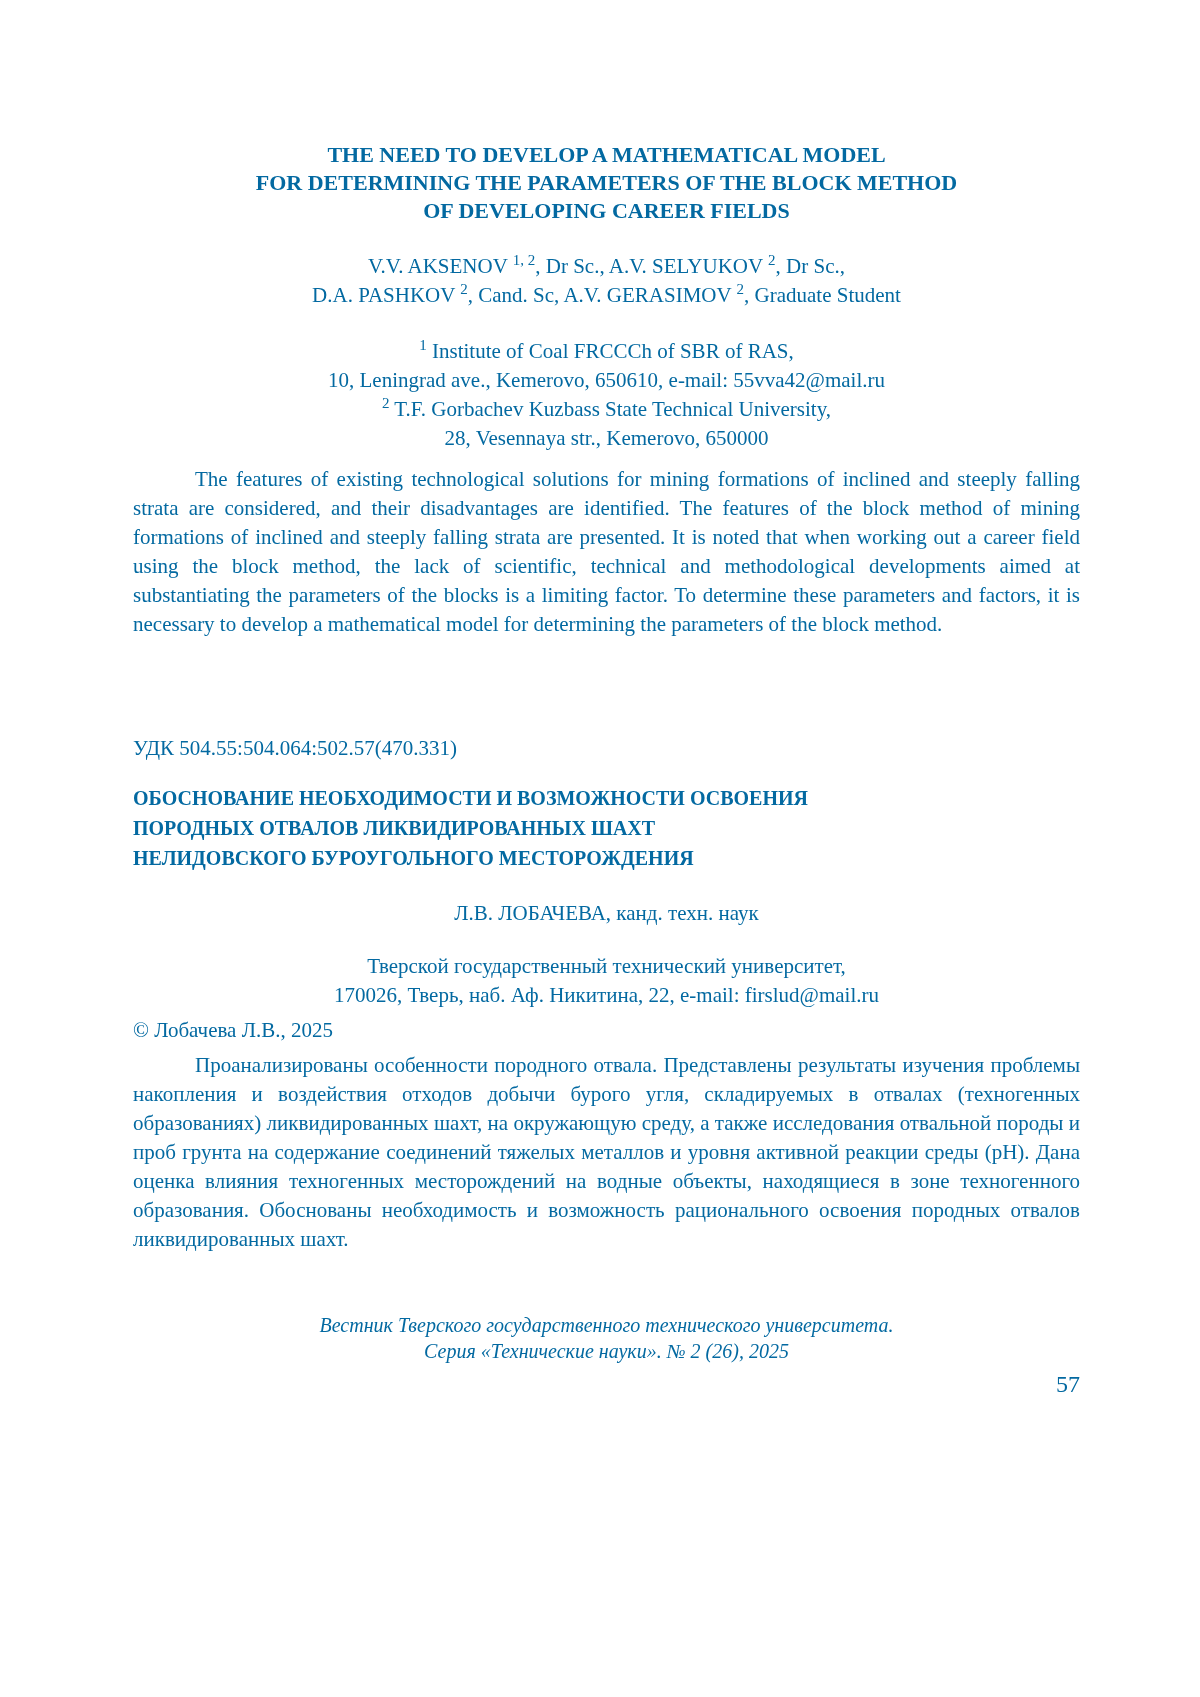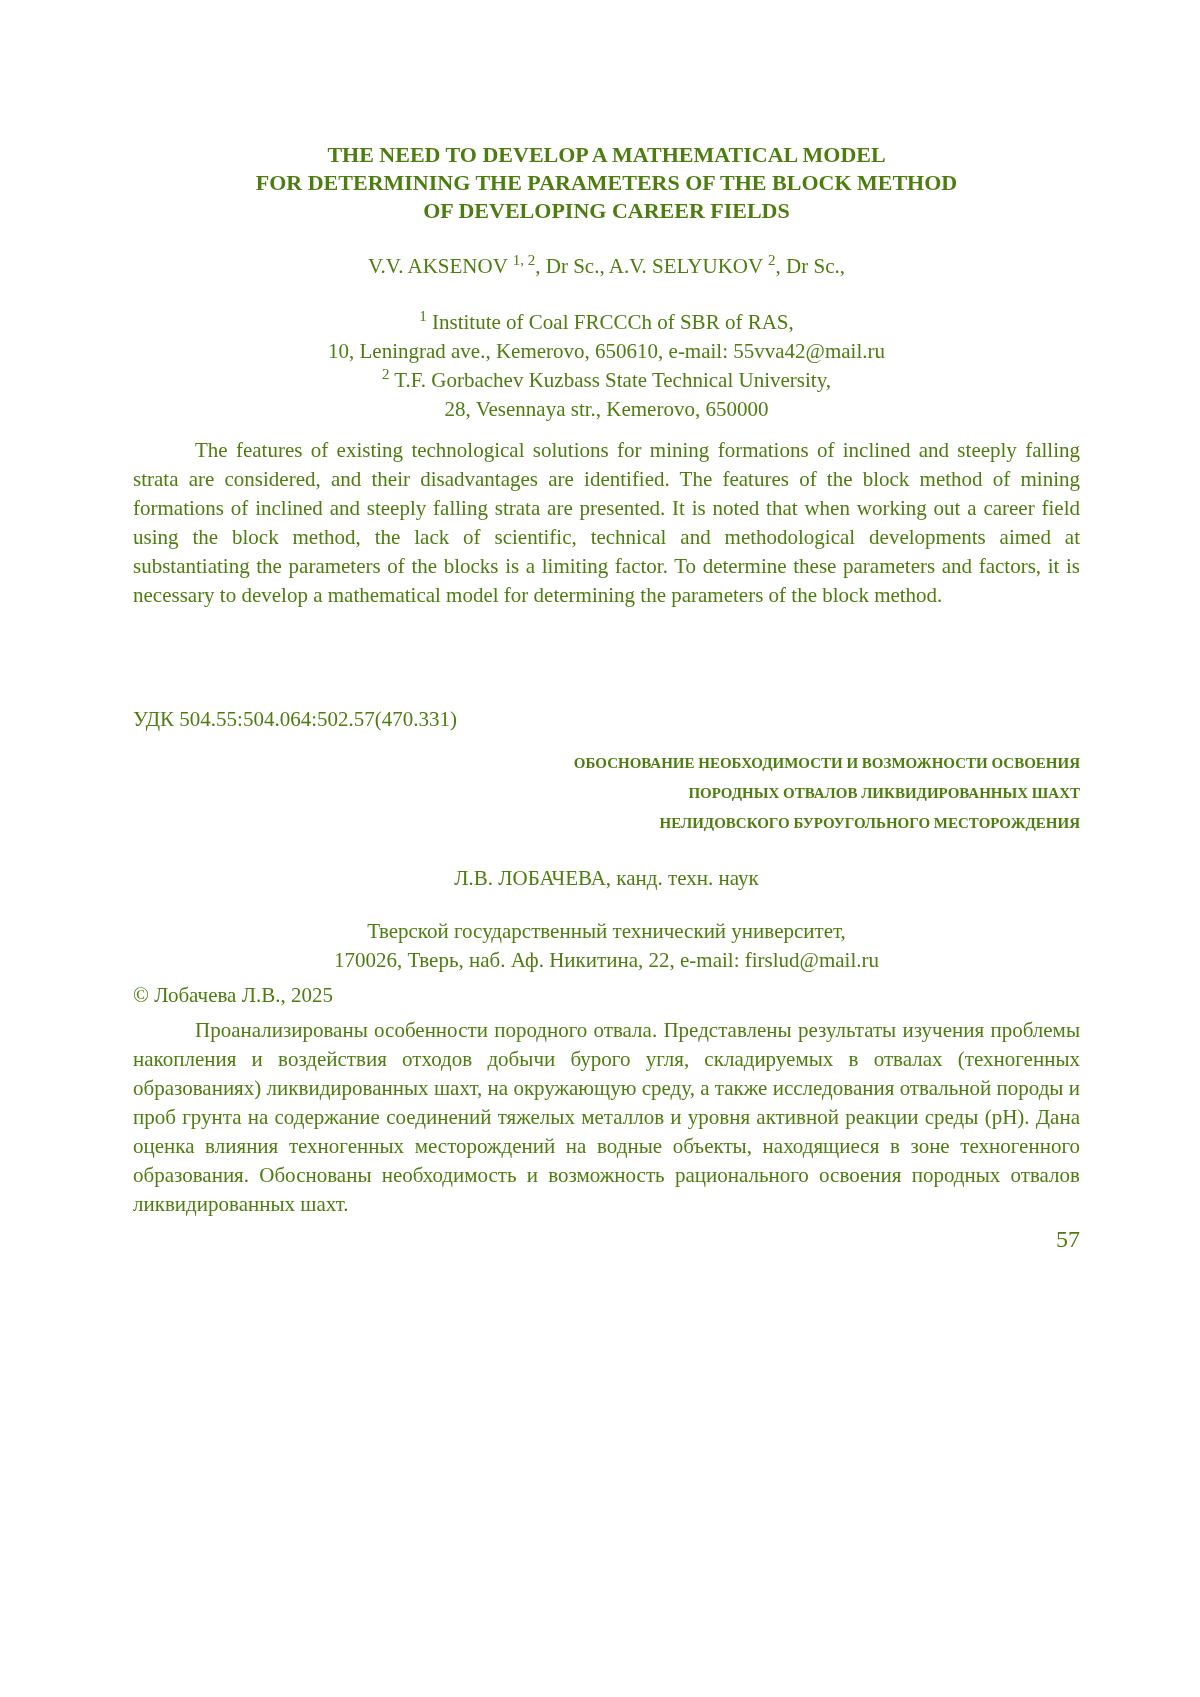--- a/index.html
+++ b/index.html
@@ -2,21 +2,21 @@
 <html><head>
 <meta charset="utf-8">
 <style>
   html, body { margin: 0; padding: 0; background: #ffffff; }
   .page {
     position: relative;
     width: 1200px;
     height: 1697px;
     box-sizing: border-box;
     background: #ffffff;
-    color: #4d7c0f;
+    color: #0369a1;
     font-family: "Liberation Serif", "DejaVu Serif", serif;
     font-size: 21px;
     line-height: 29px;
     padding: 141px 120px 0 133px;
     overflow: hidden;
   }
   .center { text-align: center; }
   .justify { text-align: justify; }
   .indent { text-indent: 62px; }
   .italic { font-style: italic; }
@@ -42,25 +42,25 @@
   .en-affiliations { margin-bottom: 12px; }
   .en-abstract { }
   .en-keywords { }
   .received {
     margin-top: 30px;
     text-align: right;
     white-space: pre-line;
   }
   .udc { margin-top: 95px; }
   .ru-title {
-    margin-top: 14px;
+    margin-top: 20px;
     font-weight: bold;
-    font-size: 15px;
+    font-size: 20px;
     line-height: 30px;
-    text-align: right;
+    text-align: left;
     white-space: pre-line;
   }
   .ru-author { margin-top: 26px; text-align: center; }
   .ru-affiliation { margin-top: 24px; text-align: center; white-space: pre-line; }
   .copyright { margin-top: 6px; text-align: left; }
   .ru-abstract { margin-top: 6px; }
   .footer-journal {
     margin-top: 58px;
     text-align: center;
     font-style: italic;
@@ -79,20 +79,21 @@
 <body>
 
 <div class="page">
 
   <h1 class="en-title">THE NEED TO DEVELOP A MATHEMATICAL MODEL
 FOR DETERMINING THE PARAMETERS OF THE BLOCK METHOD
 OF DEVELOPING CAREER FIELDS</h1>
 
   <div class="en-authors center">
     <div><span>V.V. AKSENOV </span><sup>1, 2</sup><span>, Dr Sc., A.V. SELYUKOV </span><sup>2</sup><span>, Dr Sc.,</span></div>
+    <div><span>D.A. PASHKOV </span><sup>2</sup><span>, Cand. Sc, A.V. GERASIMOV </span><sup>2</sup><span>, Graduate Student</span></div>
   </div>
 
   <div class="en-affiliations center">
     <div><sup>1</sup><span> Institute of Coal FRCCCh of SBR of RAS,</span></div>
     <div>10, Leningrad ave., Kemerovo, 650610, e-mail: 55vva42@mail.ru</div>
     <div><sup>2</sup><span> T.F. Gorbachev Kuzbass State Technical University,</span></div>
     <div>28, Vesennaya str., Kemerovo, 650000</div>
   </div>
 
   <p class="en-abstract justify indent">The features of existing technological solutions for mining formations of inclined and steeply falling strata are considered, and their disadvantages are identified. The features of the block method of mining formations of inclined and steeply falling strata are presented.  It is noted that when working out a career field using the block method, the lack of scientific, technical and methodological developments aimed at substantiating the parameters of the blocks is a limiting factor. To determine these parameters and factors, it is necessary to develop a mathematical model for determining the parameters of the block method.</p>
@@ -107,16 +108,18 @@
 
   <p class="ru-author">Л.В. ЛОБАЧЕВА, канд. техн. наук</p>
 
   <p class="ru-affiliation">Тверской государственный технический университет,
 170026, Тверь, наб. Аф. Никитина, 22, e-mail: firslud@mail.ru</p>
 
   <p class="copyright">© Лобачева Л.В., 2025</p>
 
   <p class="ru-abstract justify indent">Проанализированы особенности породного отвала. Представлены результаты изучения проблемы накопления и воздействия отходов добычи бурого угля, складируемых в отвалах (техногенных образованиях) ликвидированных шахт, на окружающую среду, а также исследования отвальной породы и проб грунта на содержание соединений тяжелых металлов и уровня активной реакции среды (pH). Дана оценка влияния техногенных месторождений на водные объекты, находящиеся в зоне техногенного образования. Обоснованы необходимость и возможность рационального освоения породных отвалов ликвидированных шахт.</p>
 
+  <p class="footer-journal">Вестник Тверского государственного технического университета.
+Серия «Технические науки». № 2 (26), 2025</p>
 
   <p class="page-number">57</p>
 
 </div>
 
 </body></html>

